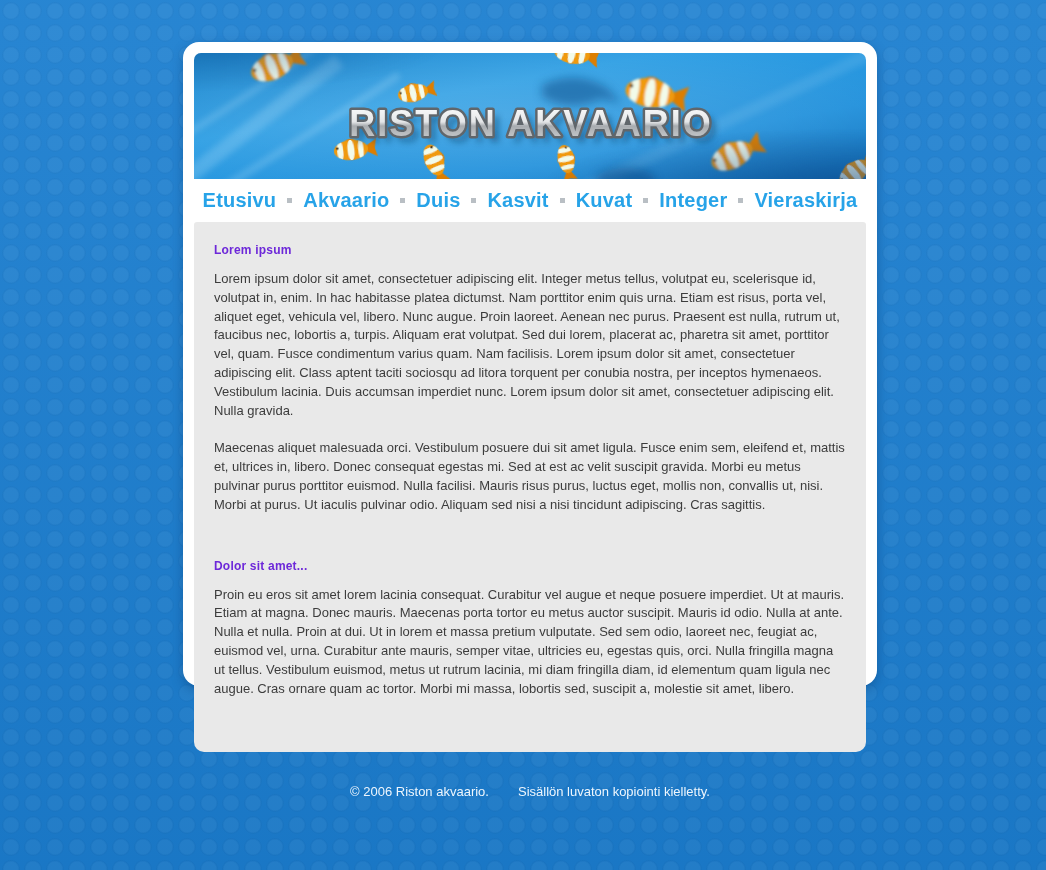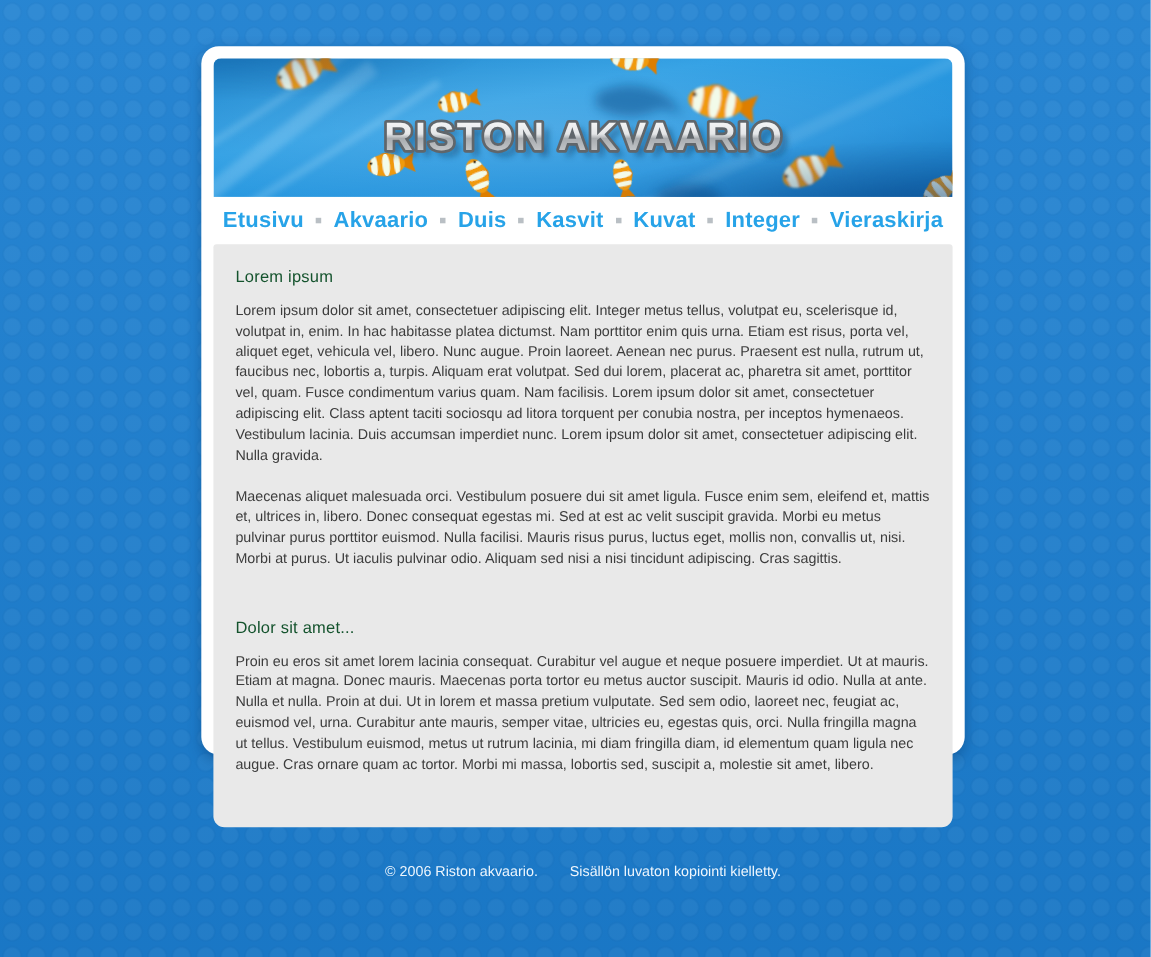--- a/index.html
+++ b/index.html
@@ -65,23 +65,23 @@
   .content {
     box-sizing: border-box;
     width: 672px;
     height: 530px;
     background: #e9e9e9;
     border-radius: 3px 3px 10px 10px;
     padding: 13px 20px;
     overflow: hidden;
   }
   .content h2 {
-    color: #14532d;
-    font-size: 15px;
-    font-weight: normal;
+    color: #6d28d9;
+    font-size: 12px;
+    font-weight: bold;
     margin: 8px 0 13px 0;
     letter-spacing: 0.2px;
   }
   .content h2.second { margin-top: 44px; }
   .content p {
     color: #3c3c3c;
     font-size: 13px;
     line-height: 18.8px;
     margin: 0 0 19px 0;
   }

